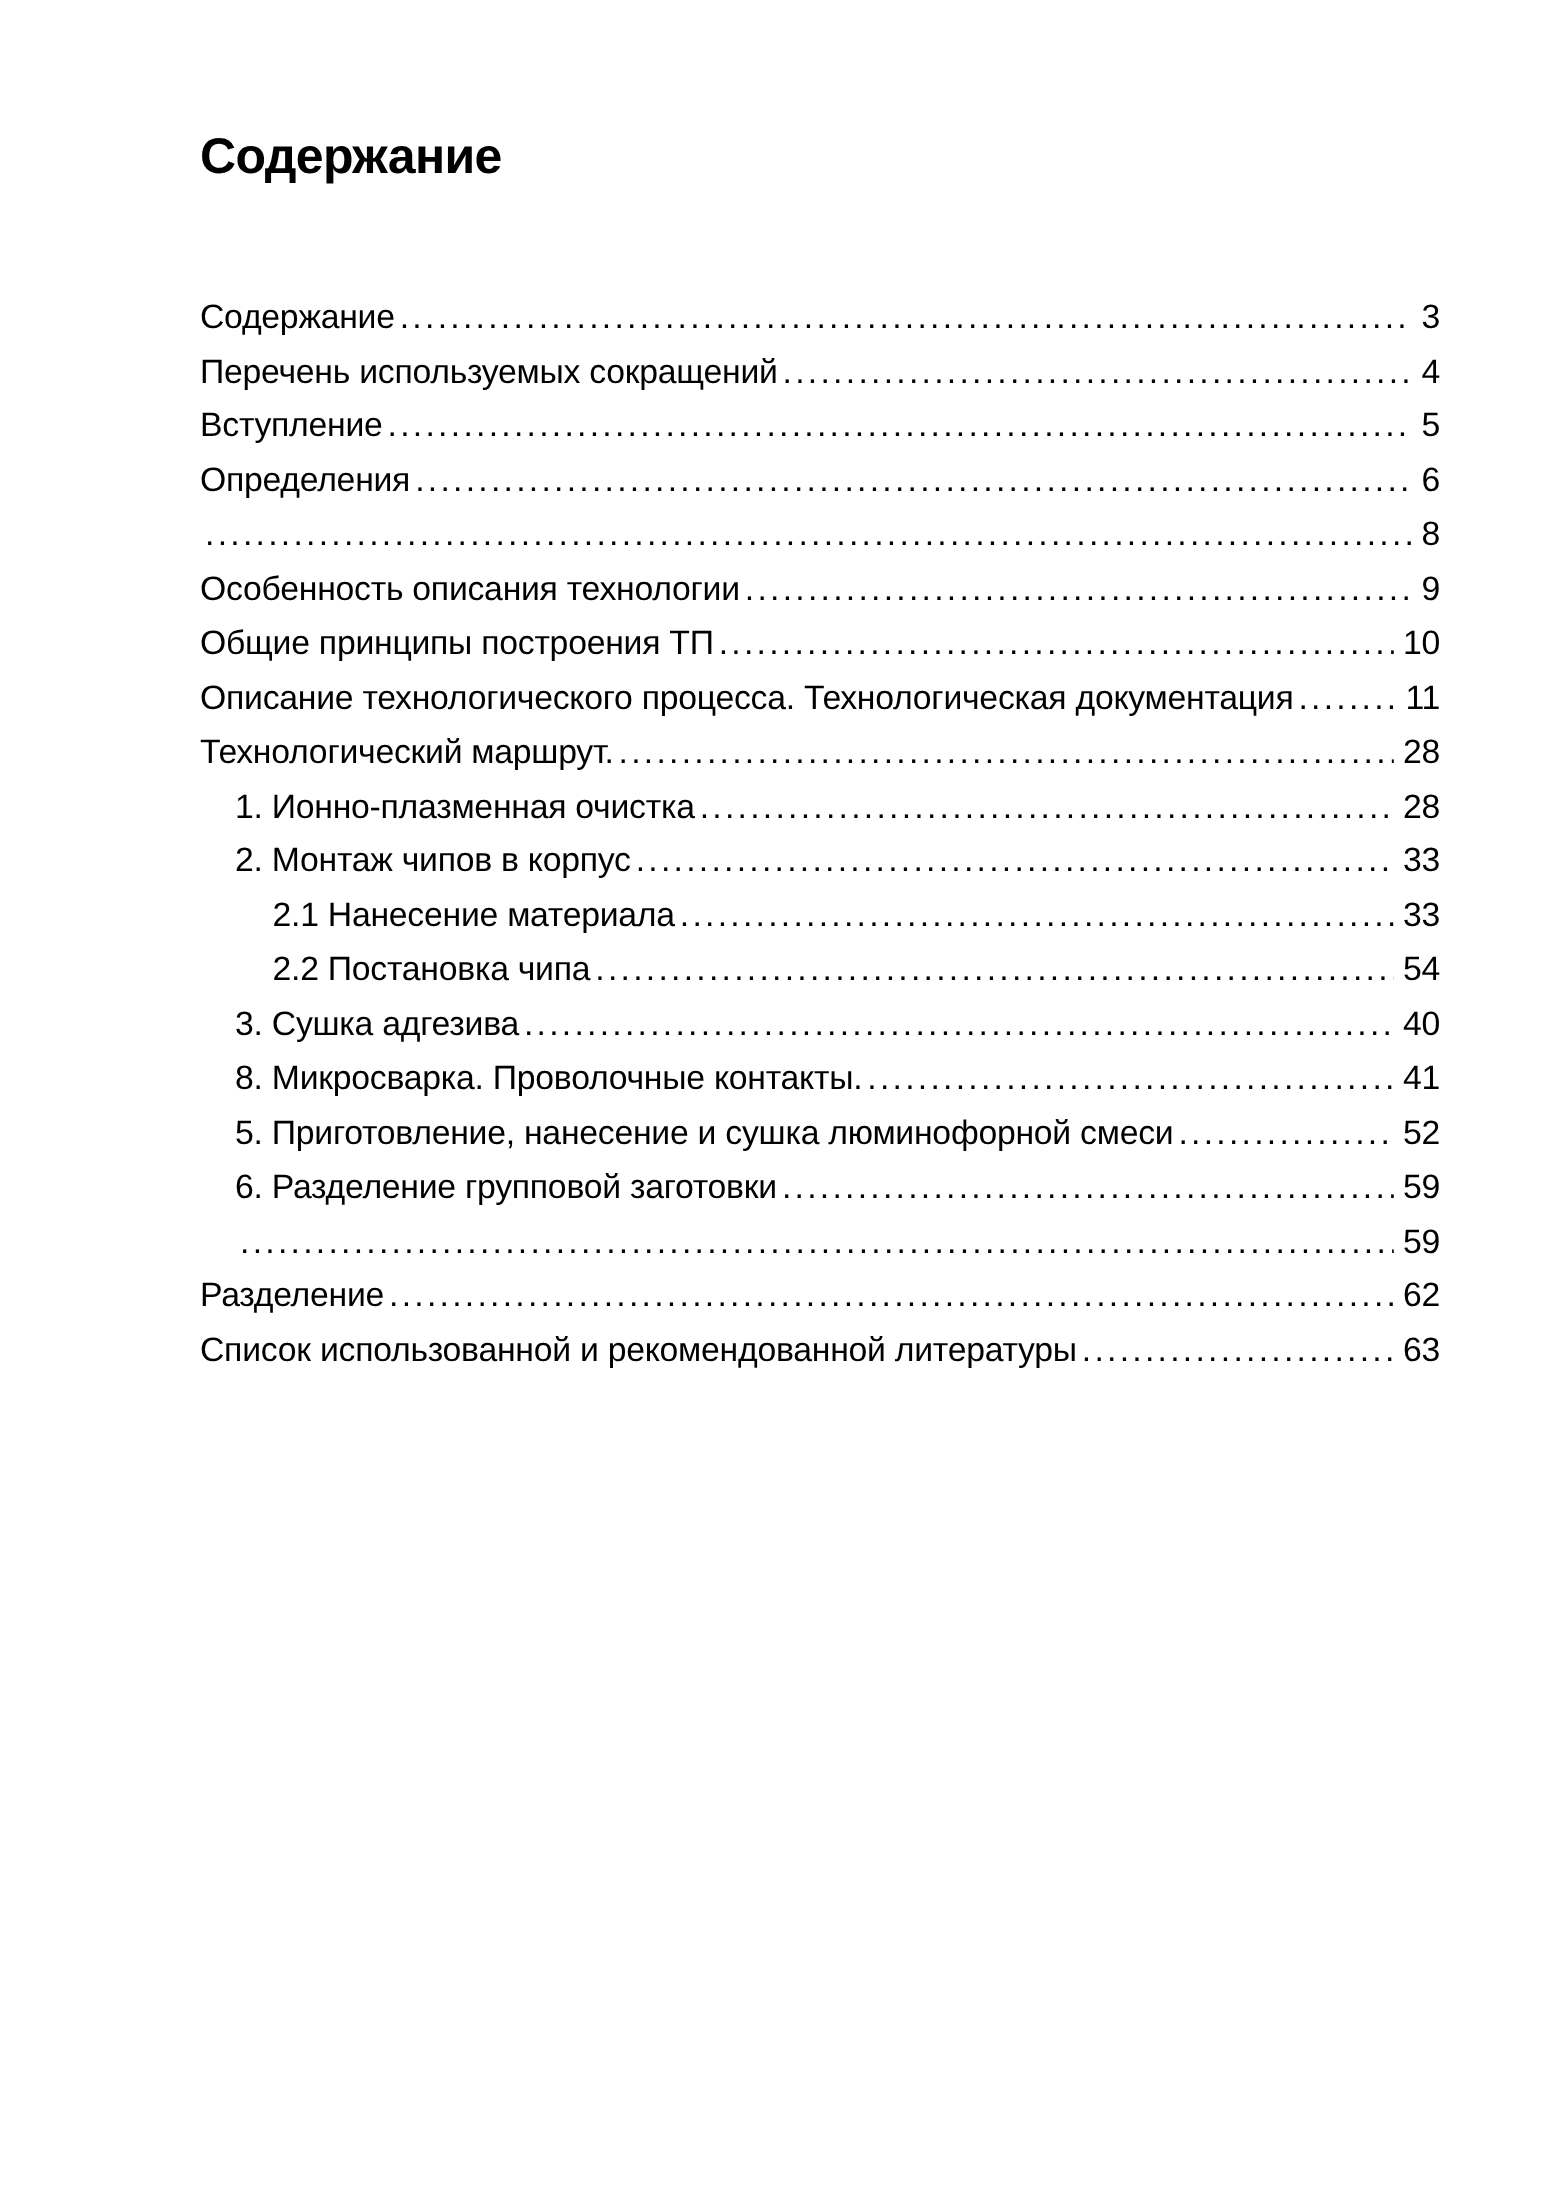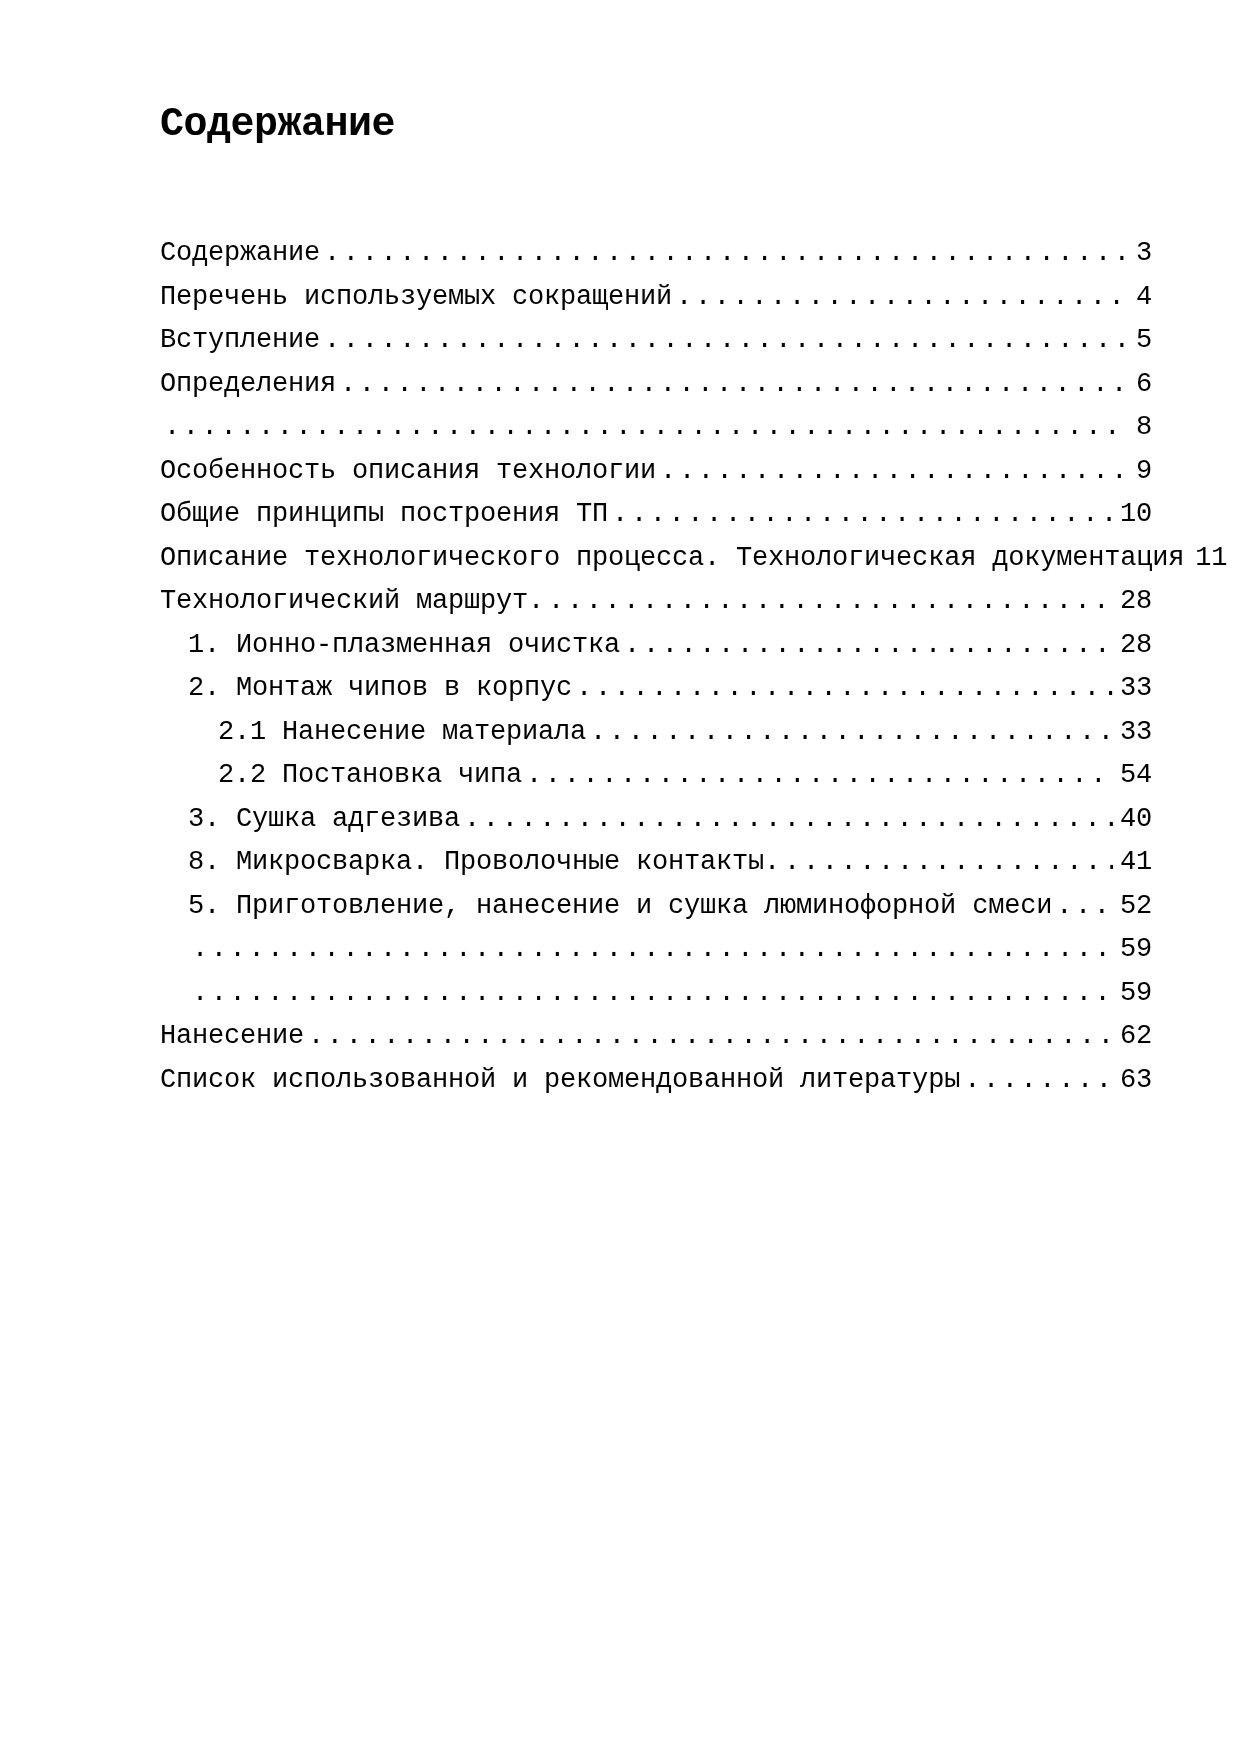--- a/index.html
+++ b/index.html
@@ -6,21 +6,21 @@
     margin: 0;
     padding: 0;
     background: #ffffff;
   }
   .page {
     position: relative;
     width: 1241px;
     height: 1326px;
     background: #ffffff;
     color: #000000;
-    font-family: Liberation Mono, monospace;
+    font-family: Liberation Sans, sans-serif;
     overflow: hidden;
   }
   .doc-title {
     position: absolute;
     left: 160px;
     top: 103px;
     margin: 0;
     font-size: 40px;
     line-height: 1.1;
     font-weight: 700;
@@ -168,31 +168,32 @@
     <span class="toc-page">41</span>
   </div>
 
   <div class="toc-row lvl1">
     <span class="toc-label">5. Приготовление, нанесение и сушка люминофорной смеси</span>
     <span class="leader">............................................................................................................................................................................................................................................................................................................</span>
     <span class="toc-page">52</span>
   </div>
 
   <div class="toc-row lvl1">
+    <span class="toc-label">6. Разделение групповой заготовки</span>
     <span class="leader">............................................................................................................................................................................................................................................................................................................</span>
     <span class="toc-page">59</span>
   </div>
 
   <div class="toc-row lvl1">
     <span class="leader">............................................................................................................................................................................................................................................................................................................</span>
     <span class="toc-page">59</span>
   </div>
 
   <div class="toc-row lvl0">
-    <span class="toc-label">Нанесение</span>
+    <span class="toc-label">Разделение</span>
     <span class="leader">............................................................................................................................................................................................................................................................................................................</span>
     <span class="toc-page">62</span>
   </div>
 
   <div class="toc-row lvl0">
     <span class="toc-label">Список использованной и рекомендованной литературы</span>
     <span class="leader">............................................................................................................................................................................................................................................................................................................</span>
     <span class="toc-page">63</span>
   </div>
 </div>

